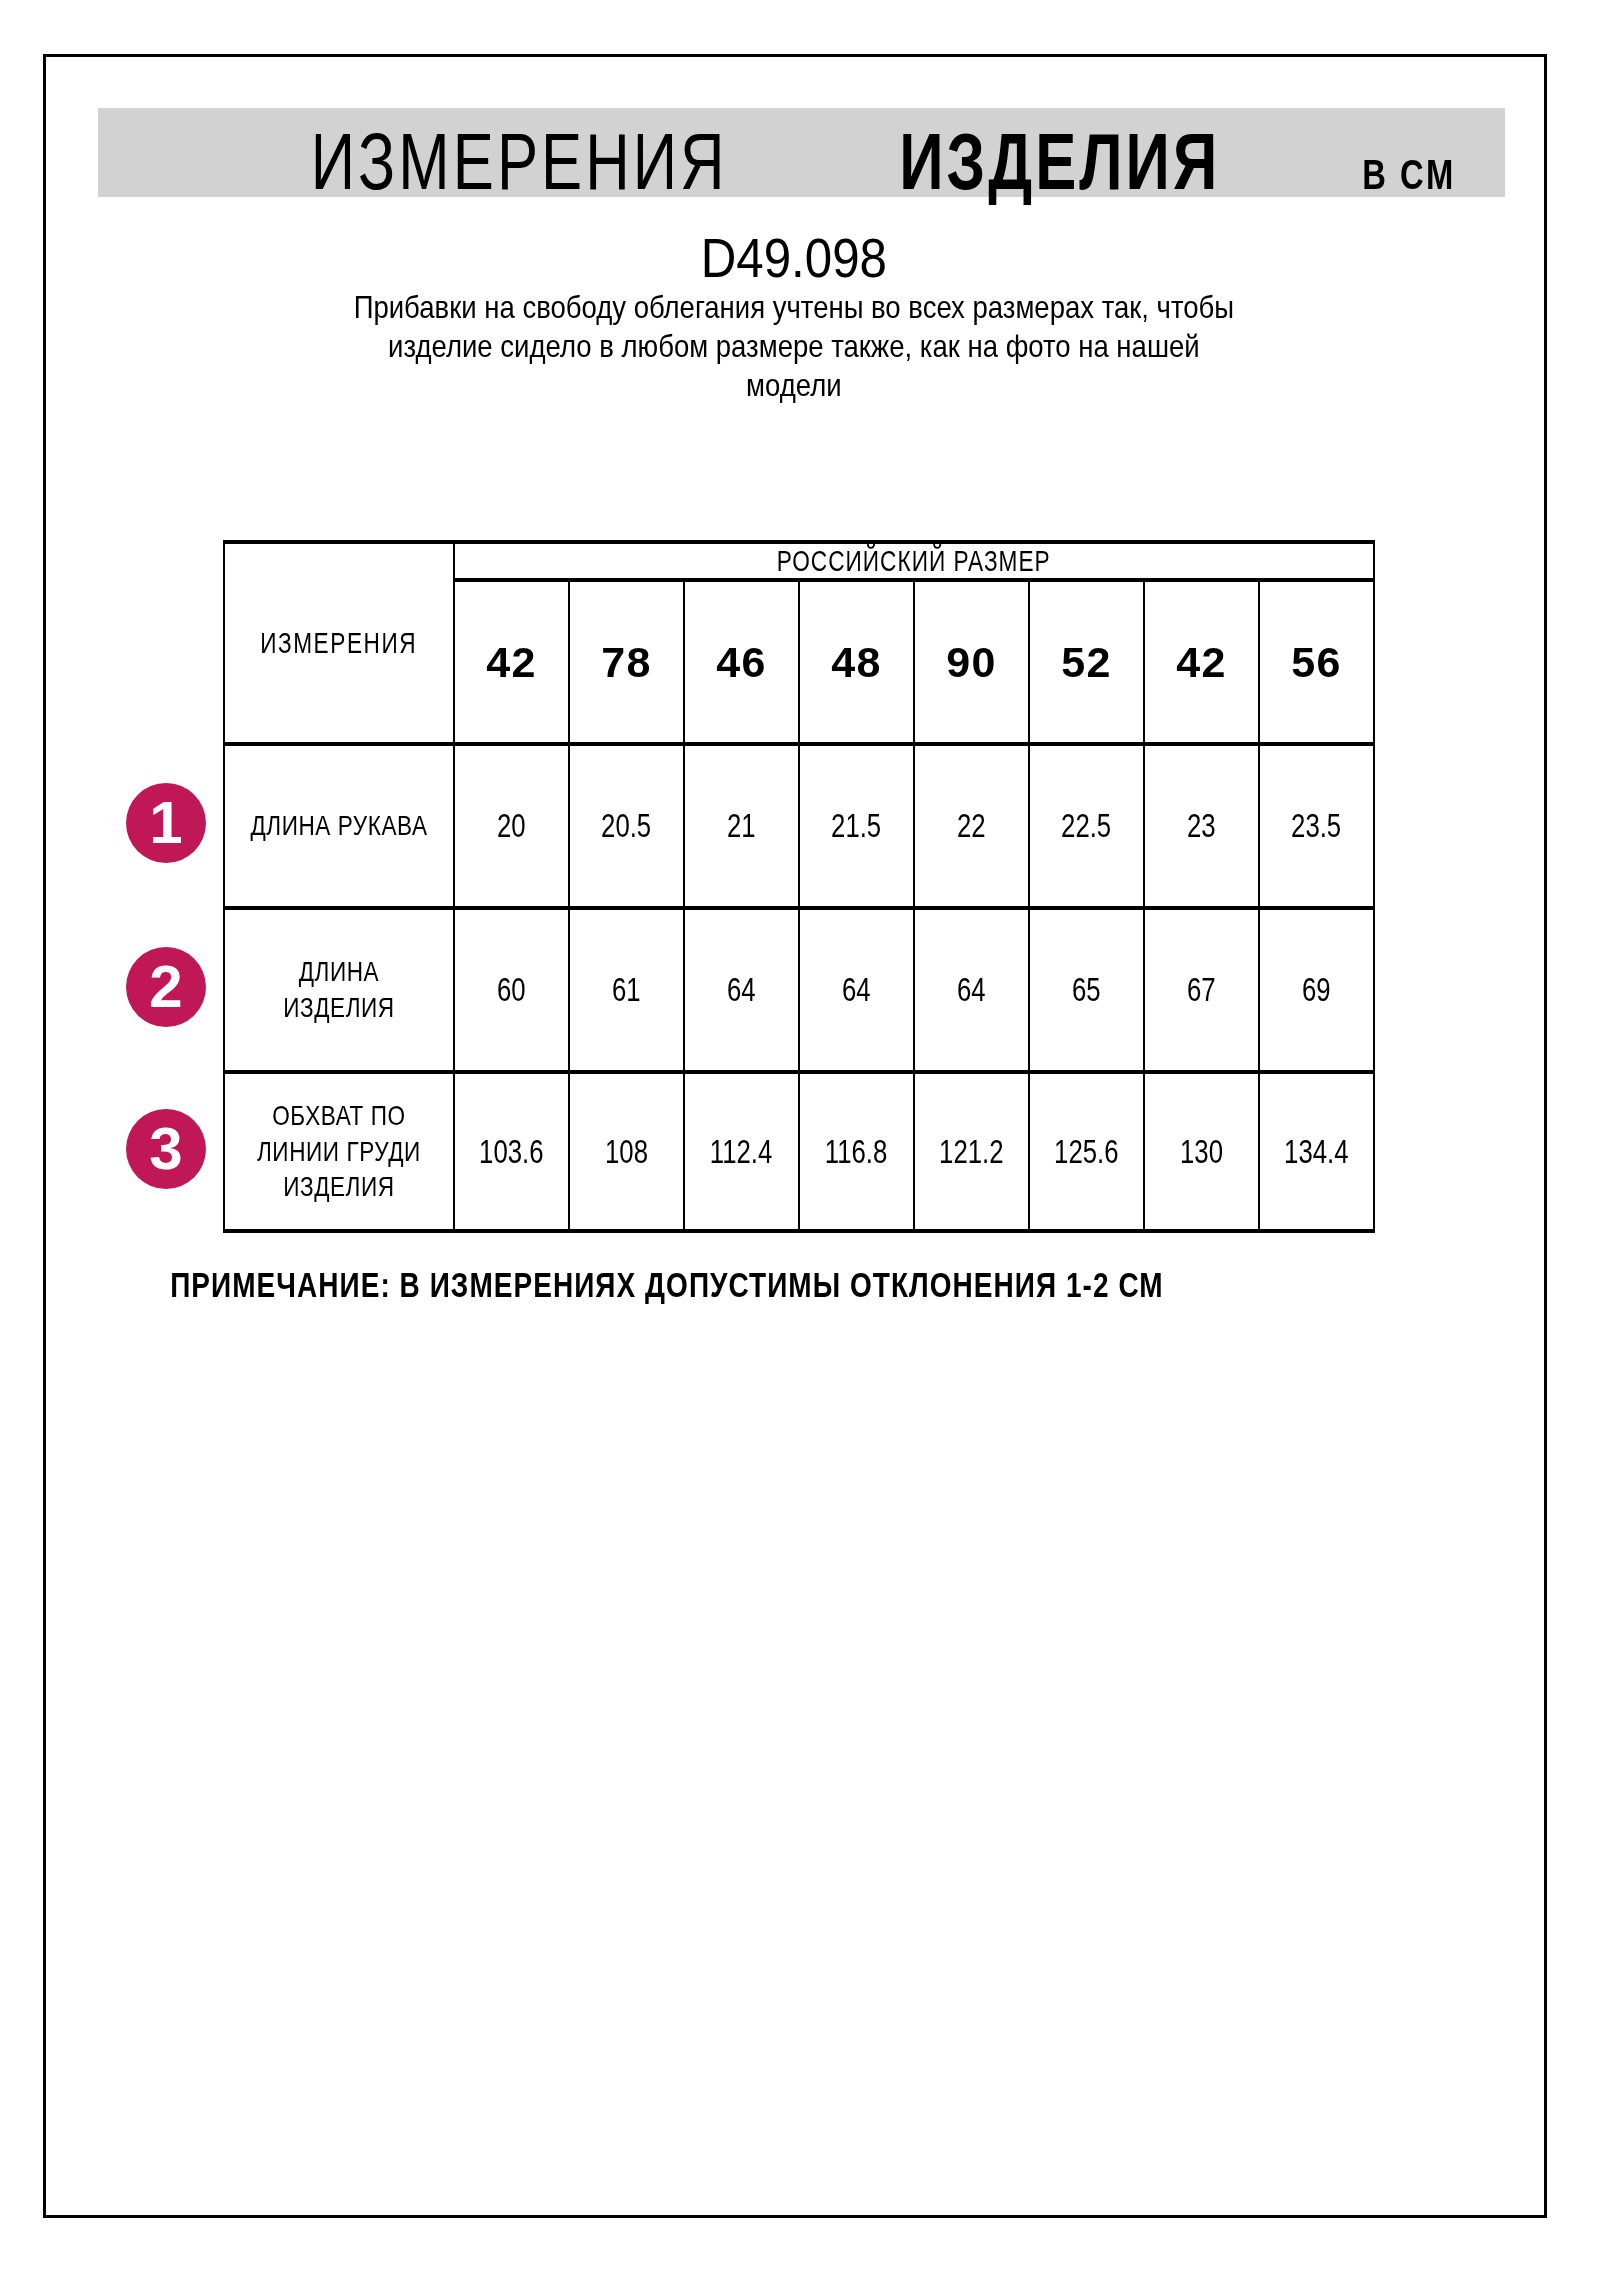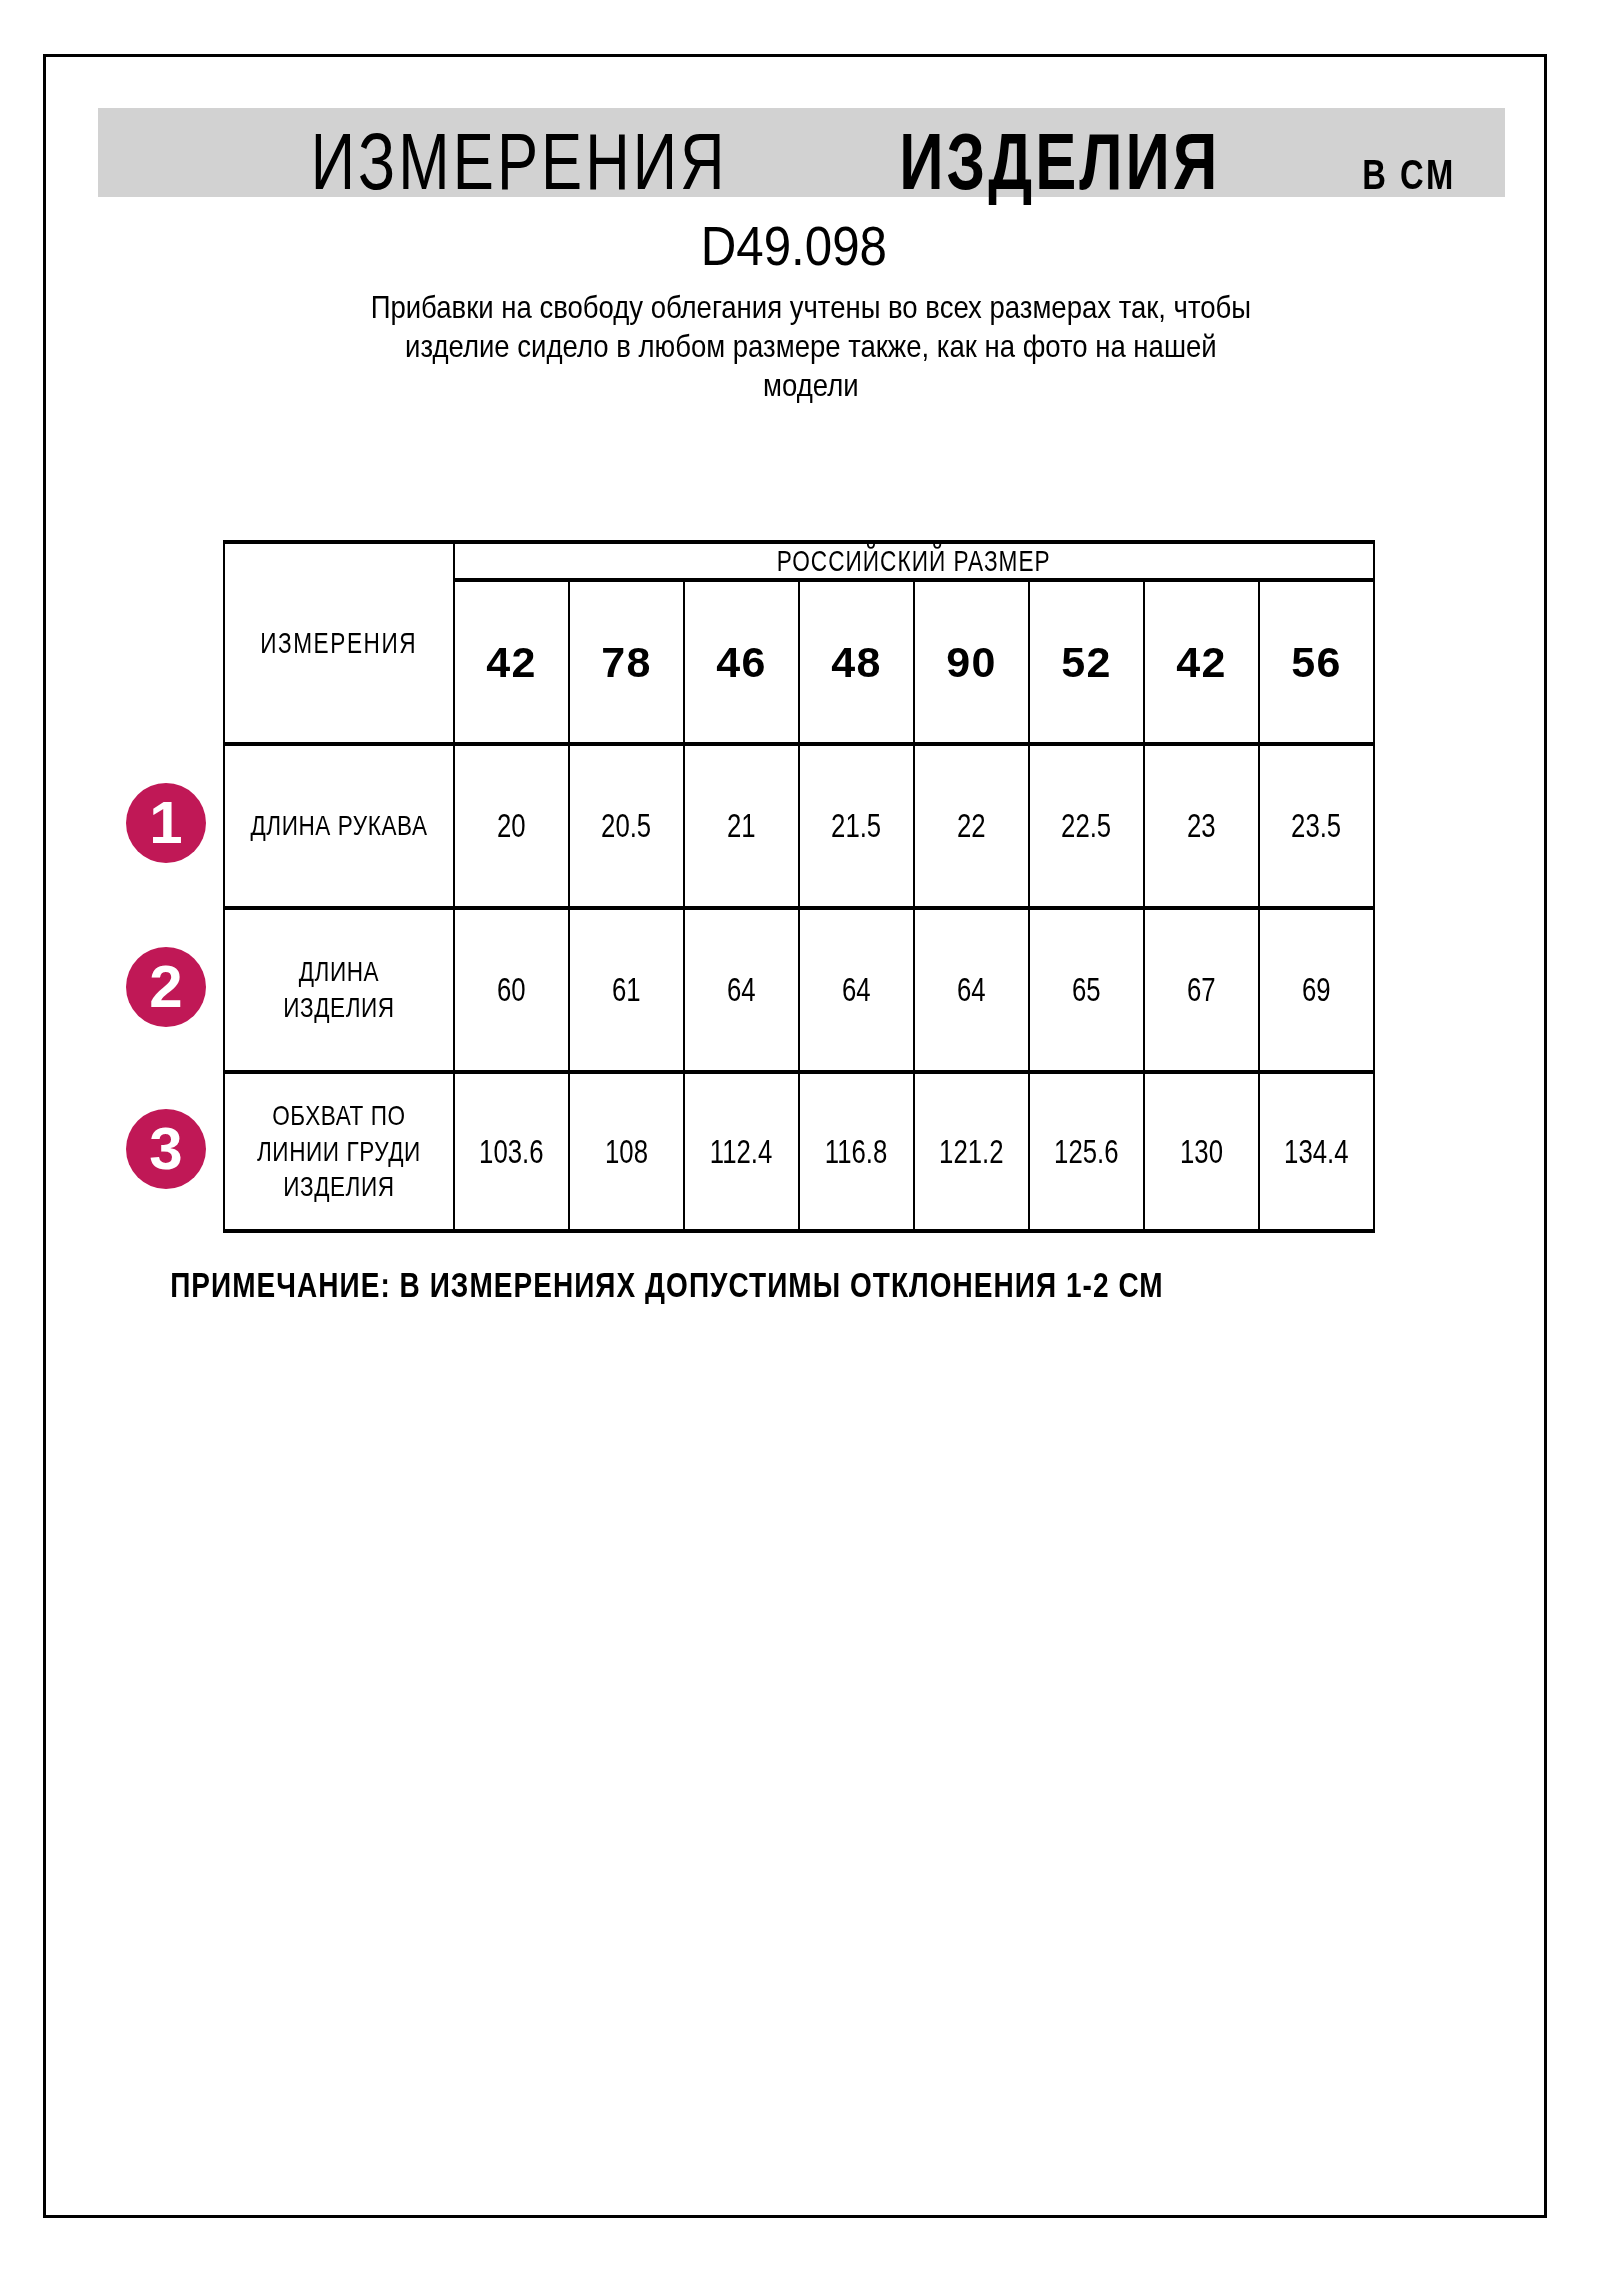--- a/index.html
+++ b/index.html
@@ -48,28 +48,28 @@
     padding-top: 13.7px;
     gap: 0;
   }
   .banner .w1 { font-size: 79px; font-weight: 400; letter-spacing: 3.9px; line-height: 1; }
   .banner .w2 { font-size: 79px; font-weight: 700; letter-spacing: 3.9px; line-height: 1; margin-left: 68px; }
   .banner .w3 { font-size: 42px;  font-weight: 700; letter-spacing: 3.3px; line-height: 1; margin-left: 84px; }
 
   .content { position: absolute; left: 46px; top: 58px; width: 1496px; }
 
   .code {
-    position: absolute; left: 0; top: 160px; width: 100%;
+    position: absolute; left: 0; top: 172px; width: 100%;
     text-align: center;
     font-size: 56px; line-height: 1; font-weight: 400;
   }
   .code .cond { transform: scaleX(0.88); }
 
   .desc {
-    position: absolute; left: 17px; top: 230px; width: 100%;
+    position: absolute; left: 0; top: 230px; width: 100%;
     text-align: center;
     font-size: 32px; line-height: 39px; font-weight: 400;
   }
   .desc .cond-ml { transform: scaleX(0.86); }
 
   table.size-table {
     position: absolute;
     left: 177px; top: 482px;      
     border-collapse: collapse;
     table-layout: fixed;

